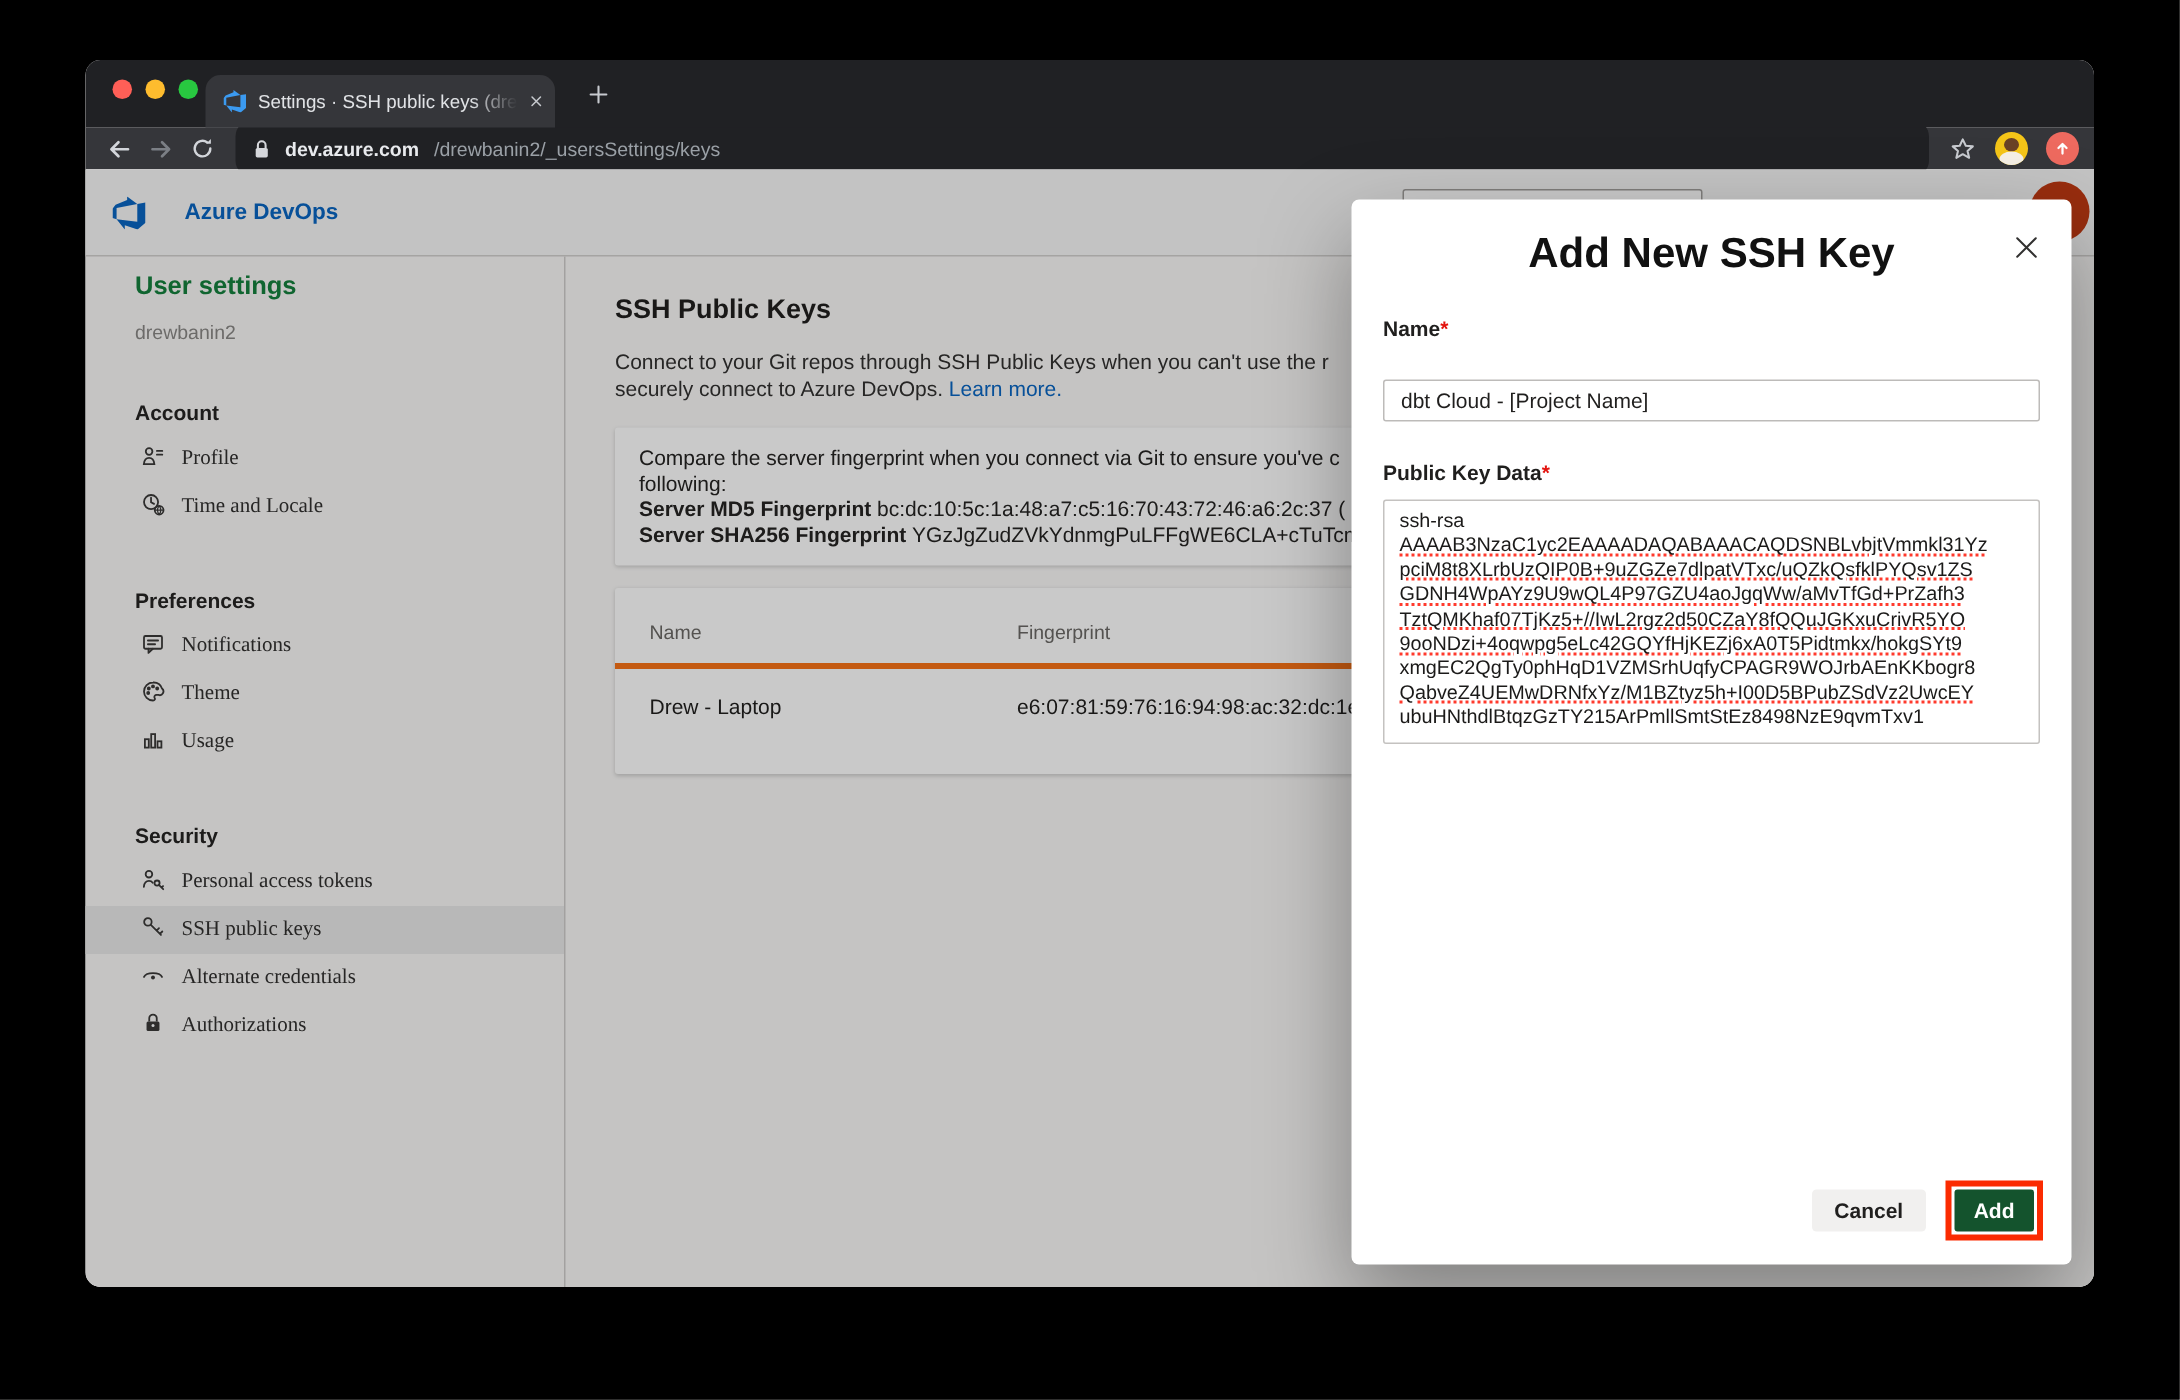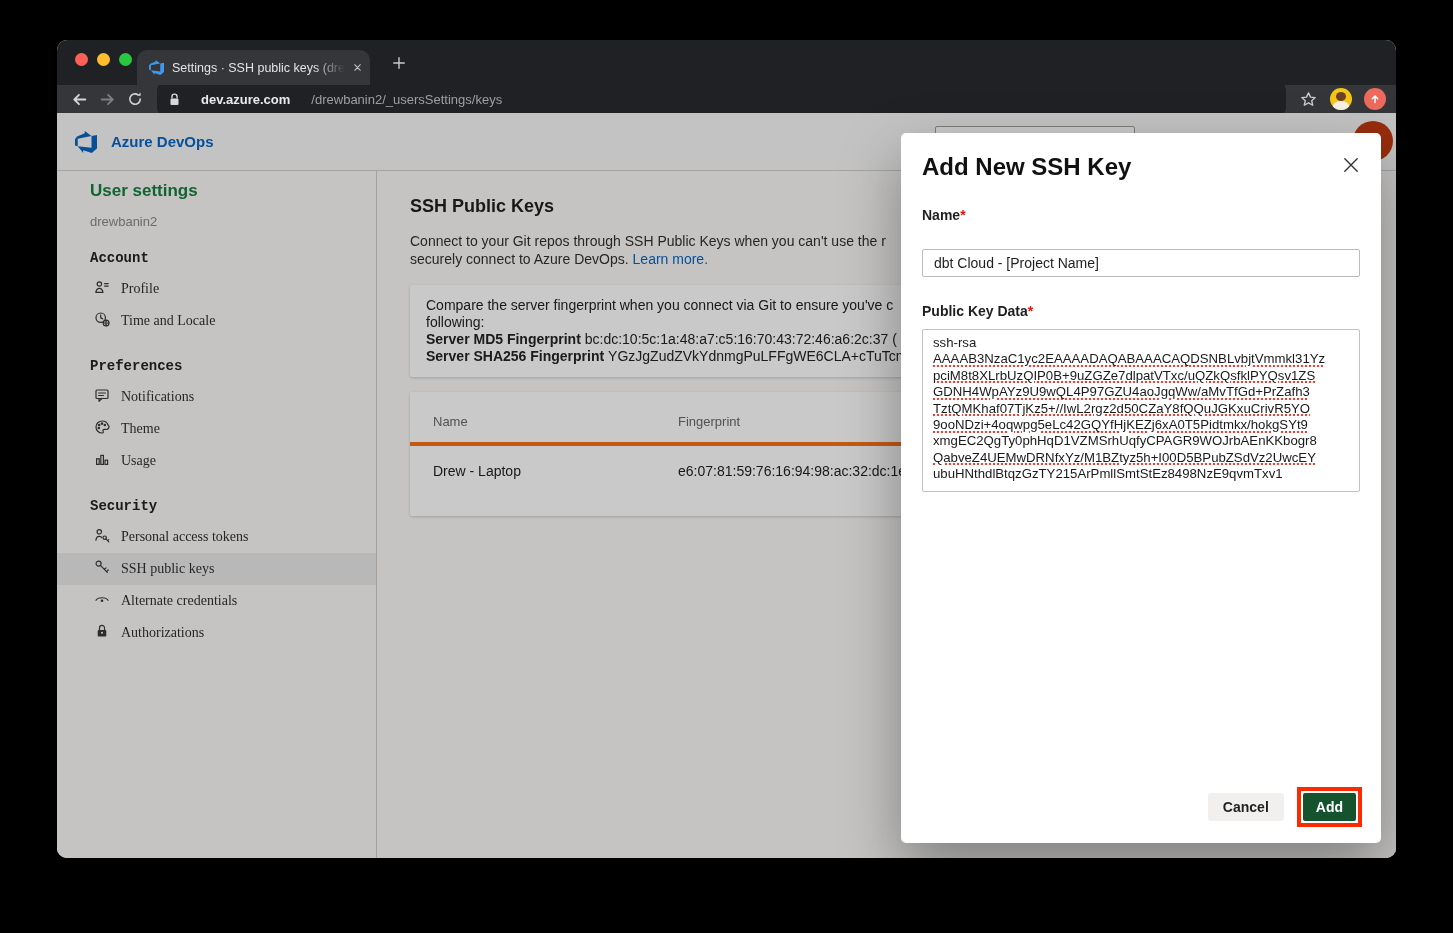--- a/index.html
+++ b/index.html
@@ -19,42 +19,42 @@
          padding:0 8px 0 12px; gap:8px; }
   .tab-title { flex:1; color:#e1e3e6; font-size:12.5px; white-space:nowrap; overflow:hidden;
                -webkit-mask-image:linear-gradient(90deg,#000 82%,transparent);
                mask-image:linear-gradient(90deg,#000 82%,transparent); }
   .icon-btn { display:flex; align-items:center; justify-content:center; }
   .newtab { position:absolute; left:330px; top:11px; width:24px; height:24px; border-radius:50%; }
 
   .toolbar { height:28px; background:#35363a; display:flex; align-items:center; padding:0 10px; gap:4px; }
   .navico { width:24px; height:24px; display:flex; align-items:center; justify-content:center; border-radius:50%; }
   .urlpill { flex:1; height:38px; background:#202124; border-radius:11px; display:flex;
-             align-items:center; padding:0 12px; gap:21px; margin:0 6px; min-width:0; }
+             align-items:center; padding:0 12px; gap:10px; margin:0 6px; min-width:0; }
   .url-domain { color:#e8eaed; font-size:13px; font-weight:bold; }
   .url-path { color:#9aa0a6; font-size:13px; }
   .avatar-chip { width:22px; height:22px; border-radius:50%; background:#f5c518; position:relative; overflow:hidden; margin-left:6px; }
   .avatar-chip .head { position:absolute; left:6px; top:4px; width:10px; height:9px; border-radius:50%; background:#6b4226; }
   .avatar-chip .body { position:absolute; left:3px; top:13px; width:16px; height:10px; border-radius:50% 50% 0 0; background:#f6f0e6; }
   .update-chip { width:22px; height:22px; border-radius:50%; background:#ee6a5f; display:flex; align-items:center; justify-content:center; margin-left:8px; }
 
   
   .viewport { position:relative; height:745px; background:#faf9f8; }
 
   .appheader { height:57px; display:flex; align-items:center; padding:0 18px; position:relative; background:#f8f8f8; }
-  .brand { display:flex; align-items:center; gap:14px; color:#0a66c2; }
+  .brand { display:flex; align-items:center; gap:26px; color:#0a66c2; }
   .brand-name { font-size:15px; font-weight:bold; color:#0a66c2; }
   .hdr-search { position:absolute; left:878px; top:13px; width:200px; height:26px; background:#fff; border:1px solid #a19f9d; border-radius:2px; }
   .hdr-avatar { position:absolute; left:1296px; top:8px; width:40px; height:40px; border-radius:50%; background:#c13a12; }
 
   .appbody { display:flex; height:688px; border-top:1px solid #d2d0ce; }
   .sidebar { width:320px; border-right:1px solid #cfcdcb; padding-top:10px; }
   .side-title { font-size:17px; font-weight:bold; color:#15803d; padding-left:33px; margin-bottom:13px; }
   .side-sub { font-size:13px; color:#8a8886; padding-left:33px; margin-bottom:6px; }
-  .section-label { font-size:14px; font-weight:bold; color:#252423; padding-left:33px; margin:21px 0 7px;font-family:Liberation Mono, monospace; }
+  .section-label { font-size:14px; font-weight:bold; color:#252423; padding-left:33px; margin:38px 0 7px; }
   .side-item { height:32px; display:flex; align-items:center; gap:11px; padding-left:37px; font-size:14px; color:#323130; cursor:pointer;font-family:Liberation Serif, serif; }
   .side-item.selected { background:#eaeaea; }
   .side-item svg { flex:0 0 auto; }
 
   .content { flex:1; padding:25px 0 0 33px; min-width:0; }
   .page-title { font-size:18px; font-weight:bold; color:#201f1e; margin-bottom:15px; }
   .desc { font-size:14px; color:#323130; line-height:18px; }
   .link { color:#0a66c2; cursor:pointer; }
   .card { width:762px; background:#fff; box-shadow:0 1px 3px rgba(0,0,0,.18); border-radius:2px; }
   .note-card { margin-top:17px; padding:12px 16px; font-size:14px; line-height:17px; color:#252423; white-space:nowrap; overflow:hidden; }
@@ -62,21 +62,21 @@
   .t-head { display:flex; padding:22px 0 0 23px; font-size:13px; color:#6b6966; }
   .t-row { display:flex; padding:17px 0 0 23px; font-size:14px; color:#201f1e; border-top:4px solid #f97316; margin-top:13px; }
   .t-col-name { width:245px; flex:0 0 auto; }
   .t-col-fp { flex:1; white-space:nowrap; overflow:hidden; }
 
   .dim-overlay { position:absolute; left:0; top:0; right:0; bottom:0; background:rgba(0,0,0,.21); z-index:50; }
 
   
   .modal { position:absolute; left:844px; top:93px; width:480px; height:710px; background:#fff;
            border-radius:5px; box-shadow:0 25px 60px rgba(0,0,0,.35); z-index:100; padding:20px 21px; }
-  .modal-title { font-size:24px; font-weight:bold; color:#111; }
+  .modal-title { font-size:28px; font-weight:bold; color:#111;text-align:center; }
   .modal-close { position:absolute; right:18px; top:20px; width:24px; height:24px; display:flex; align-items:center; justify-content:center; cursor:pointer; }
   .field-label { font-size:14px; font-weight:bold; color:#201f1e; margin-top:26px; }
   .req { color:#e3130e; font-weight:bold; }
   .txt-input { margin-top:26px; width:100%; height:28px; border:1px solid #bdbbb9; border-radius:2px;
                font-family:"Liberation Sans","DejaVu Sans",sans-serif; font-size:14px; color:#201f1e; padding:0 11px; outline:none; }
   .keybox { margin-top:10px; width:100%; height:163px; border:1px solid #c4c2c0; border-radius:2px;
             padding:5px 10px; font-size:13.2px; line-height:16.4px; color:#1b1a19; overflow:hidden; }
   .kl { white-space:nowrap; }
   .kl.u { text-decoration:underline; text-decoration-style:dotted; text-decoration-color:#ff3a2d;
           text-decoration-thickness:2px; text-underline-offset:2px; }

